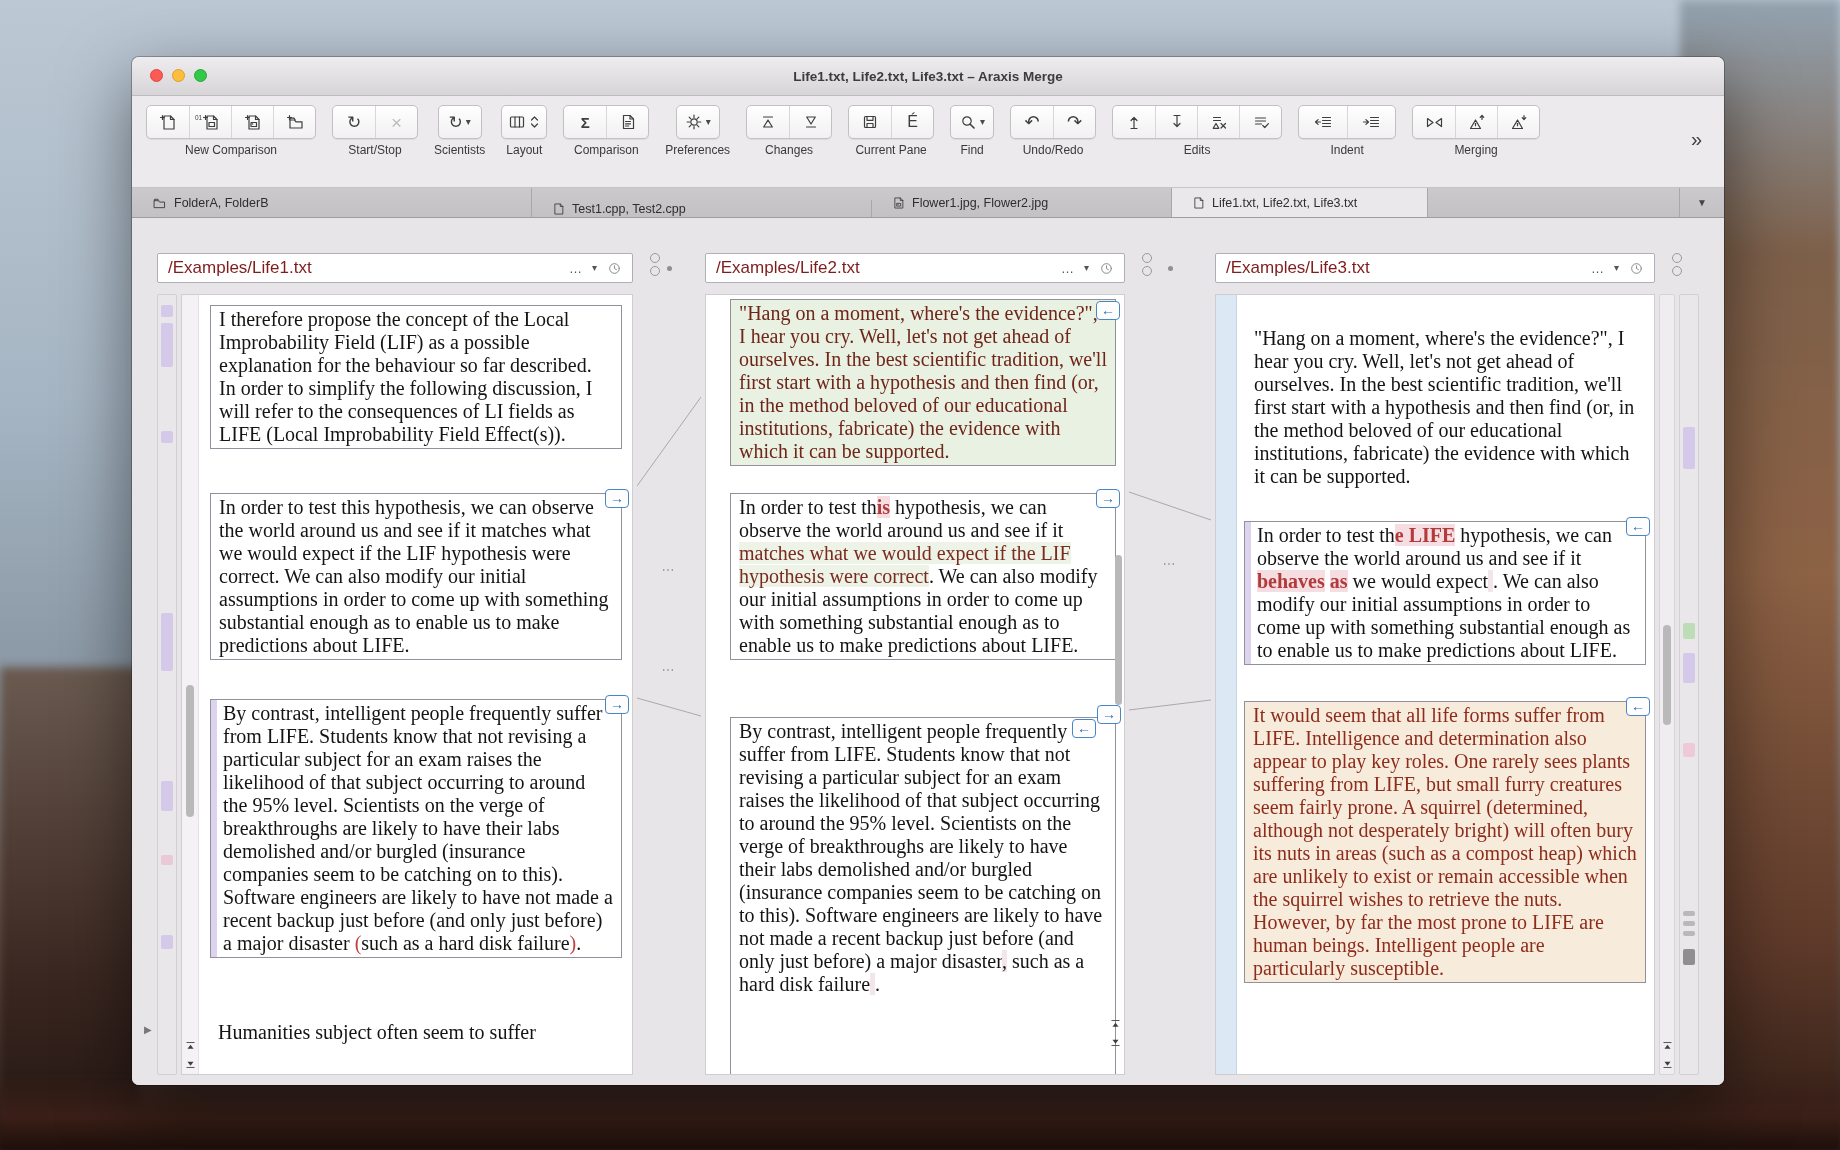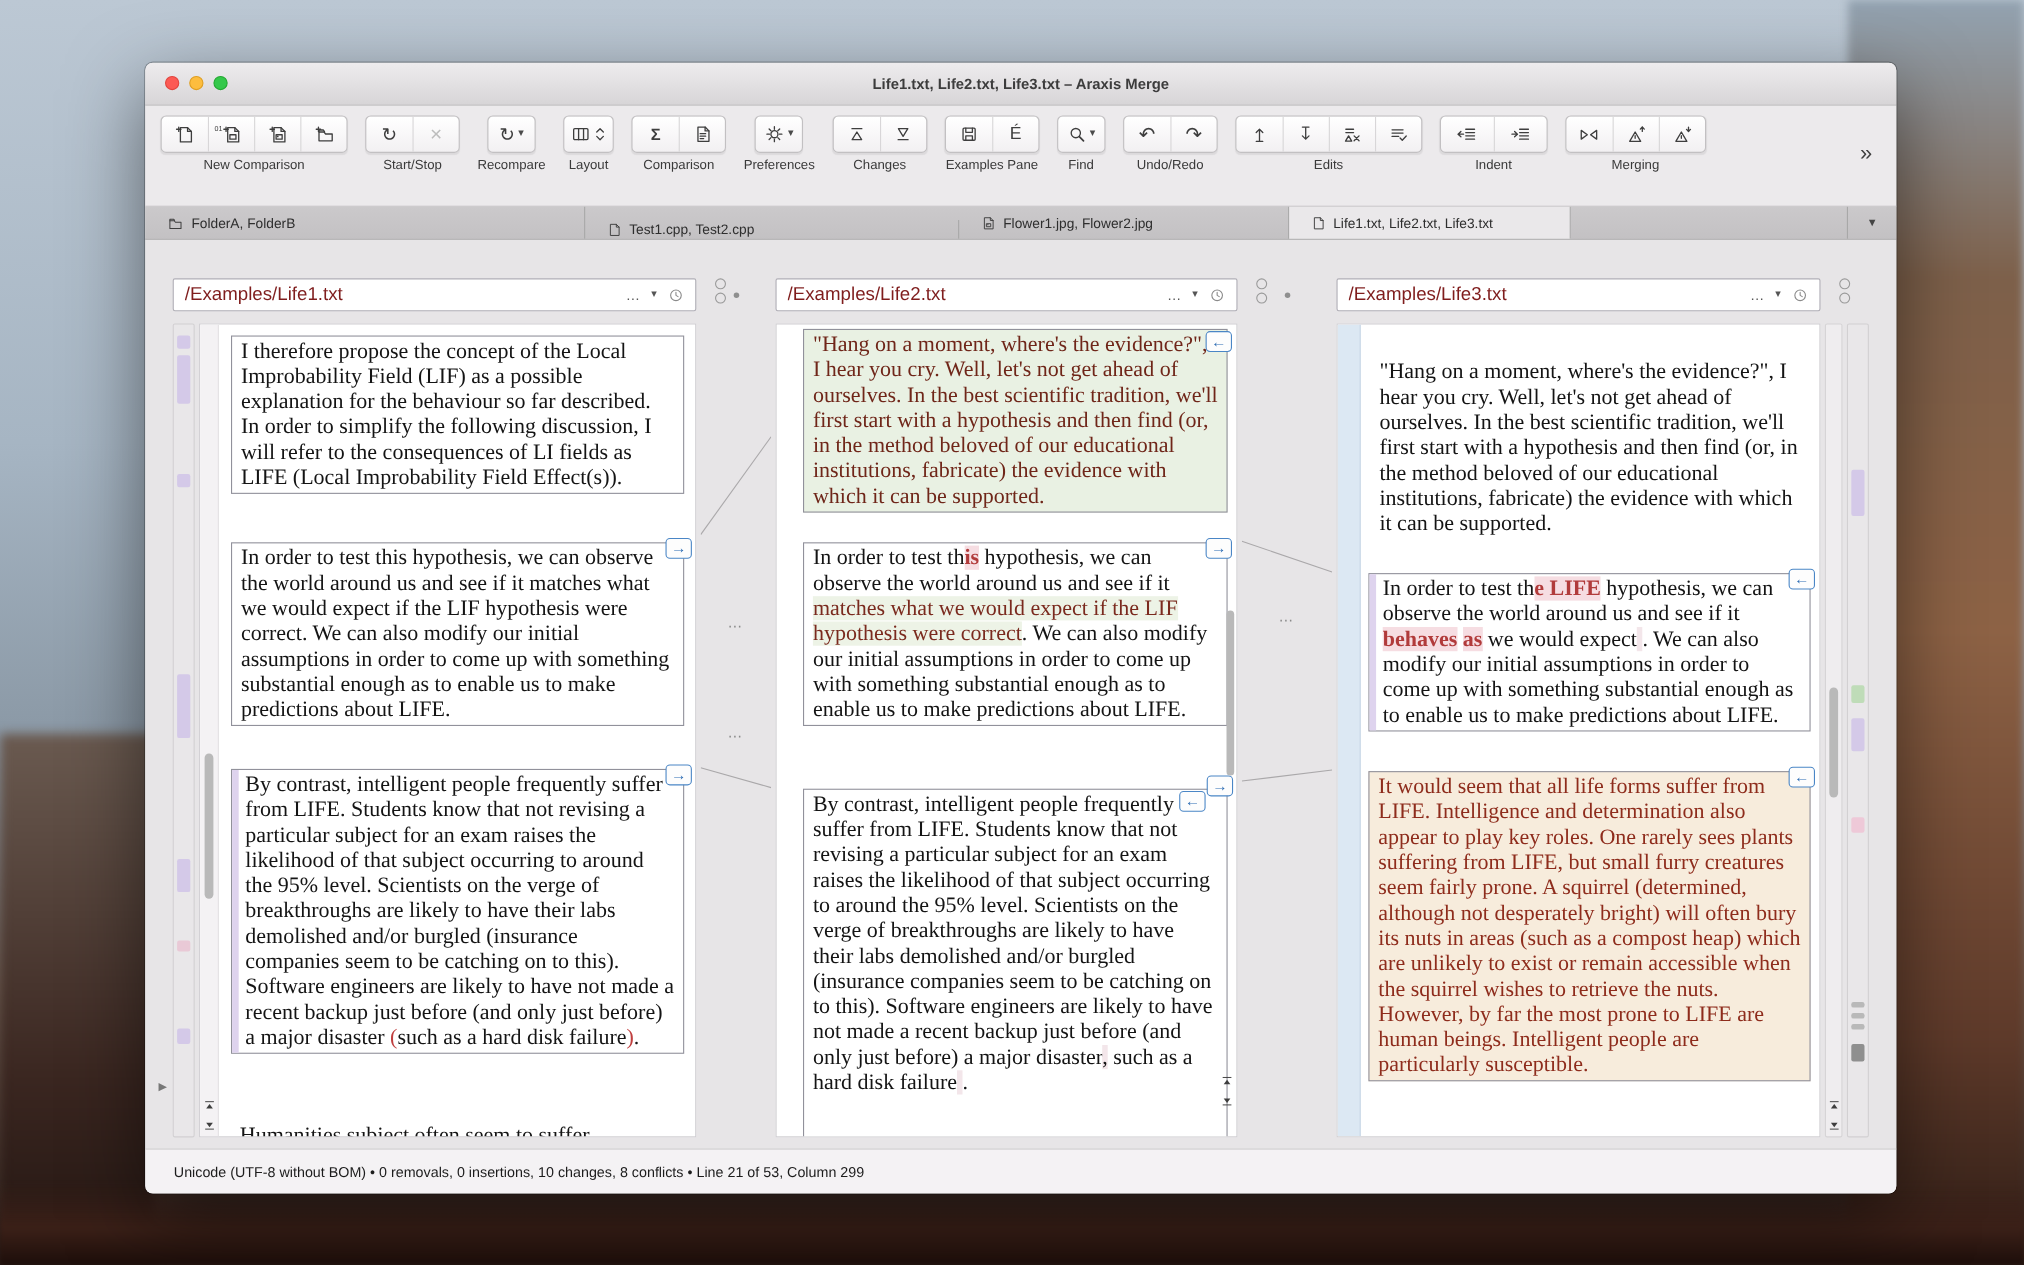--- a/index.html
+++ b/index.html
@@ -186,21 +186,21 @@
       <span class="tlabel">Start/Stop</span>
     </div>
 
     <div class="tgroup">
       <div class="btnseg">
         <span class="btn">
           <span class="glyph">↻</span>
           <span class="dd">▾</span>
         </span>
       </div>
-      <span class="tlabel">Recompare</span>
+      <span class="tlabel">Scientists</span>
     </div>
 
     <div class="tgroup">
       <div class="btnseg">
         <span class="btn">
           <svg class="ic" width="18" height="18" viewBox="0 0 18 18">
               <rect class="s" x="2.5" y="4" width="13" height="10" rx="1"></rect>
               <path class="s" d="M7 4v10M11.5 4v10"></path>
             </svg>
           <svg class="ic" width="11" height="18" viewBox="0 0 11 18">
@@ -264,21 +264,21 @@
           <svg class="ic" width="18" height="18" viewBox="0 0 18 18">
               <rect class="s" x="3.5" y="3.5" width="11" height="11" rx="1"></rect>
               <path class="s" d="M6 3.5v3.8h6V3.5"></path>
               <path class="s" d="M6 14.5v-4h6v4"></path>
             </svg>
         </span>
         <span class="btn">
             <span class="sym" style="font-weight:normal;font-size:16px;">É</span>
           </span>
       </div>
-      <span class="tlabel">Examples Pane</span>
+      <span class="tlabel">Current Pane</span>
     </div>
 
     <div class="tgroup">
       <div class="btnseg">
         <span class="btn">
           <svg class="ic" width="18" height="18" viewBox="0 0 18 18">
               <circle class="s" cx="8" cy="8" r="4.2"></circle>
               <path class="s" d="M11.2 11.2L15 15" style="stroke-width:1.6;"></path>
             </svg>
           <span class="dd">▾</span>
@@ -592,17 +592,14 @@
         <span class="mark" style="top:616px;height:5px;background:#b9b9b9;"></span>
         <span class="mark" style="top:626px;height:5px;background:#b9b9b9;"></span>
         <span class="mark" style="top:636px;height:5px;background:#b9b9b9;"></span>
         <span class="mark" style="top:654px;height:16px;background:#8f8f8f;"></span>
       </div>
 
     </div>
     <span class="expander">▶</span>
   </div>
 
-  <div class="statusbar">
-    <span>Unicode (UTF-8 without BOM) • 0 removals, 0 insertions, 10 changes, 8 conflicts • Line 21 of 53, Column 299</span>
-  </div>
 
 </div>
 
 </body></html>

